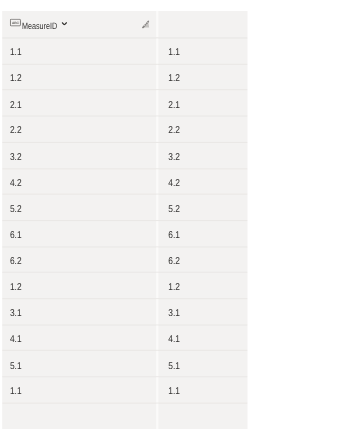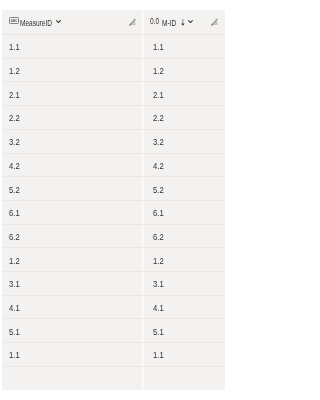--- a/index.html
+++ b/index.html
@@ -66,46 +66,20 @@
           <path d="M4.5 35.5 L29 7.5" fill="none" stroke="#8a8886" stroke-width="7.6" stroke-linecap="round"></path>
           <g stroke="#f3f2f1" stroke-width="3.2" stroke-linecap="round">
             <path d="M9.2 21.8 L13.8 27.2"></path>
             <path d="M14.8 15.0 L19.4 20.4"></path>
             <path d="M20.4 8.2 L24.6 13.0"></path>
           </g>
         </svg>
       </span>
     </div>
 
-    <div class="hcell c1">
-      <span class="numtype" style="left:7.1px;top:7.6px;">0.0</span>
-      <span class="colname" style="left:18.5px;top:8.8px;">M-ID</span>
-      <span class="hel" style="left:37.8px;top:9.2px;">
-        <svg width="3.8" height="7" viewBox="0 0 19 35">
-          <rect x="8.0" y="0" width="3" height="24" fill="#424040"></rect>
-          <path d="M0.6 22.5 L18.4 22.5 L9.5 33.5 Z" fill="#3a3836"></path>
-        </svg>
-      </span>
-      <span class="hel" style="left:44.8px;top:10.1px;">
-        <svg width="5" height="3.4" viewBox="0 0 25 17">
-            <path d="M3 3.5 L12.5 13 L22 3.5" fill="none" stroke="#302f2d" stroke-width="5.2" stroke-linecap="round" stroke-linejoin="round"></path>
-          </svg>
-      </span>
-      <span class="hel" style="left:68.3px;top:7.7px;">
-        <svg width="7.6" height="8.6" viewBox="0 0 38 43">
-          <path d="M4.5 35.5 L29 7.5 L33 35.5 Z" fill="#c6c4c2"></path>
-          <path d="M4.5 35.5 L29 7.5" fill="none" stroke="#8a8886" stroke-width="7.6" stroke-linecap="round"></path>
-          <g stroke="#f3f2f1" stroke-width="3.2" stroke-linecap="round">
-            <path d="M9.2 21.8 L13.8 27.2"></path>
-            <path d="M14.8 15.0 L19.4 20.4"></path>
-            <path d="M20.4 8.2 L24.6 13.0"></path>
-          </g>
-        </svg>
-      </span>
-    </div>
 
     <div class="hcol-sep"></div>
     <div class="hdr-sep"></div>
   </div>
 
   <div class="body" id="rows">
       <div class="row">
         <div class="cell c0">
           <span class="cv">1.1</span>
         </div>

